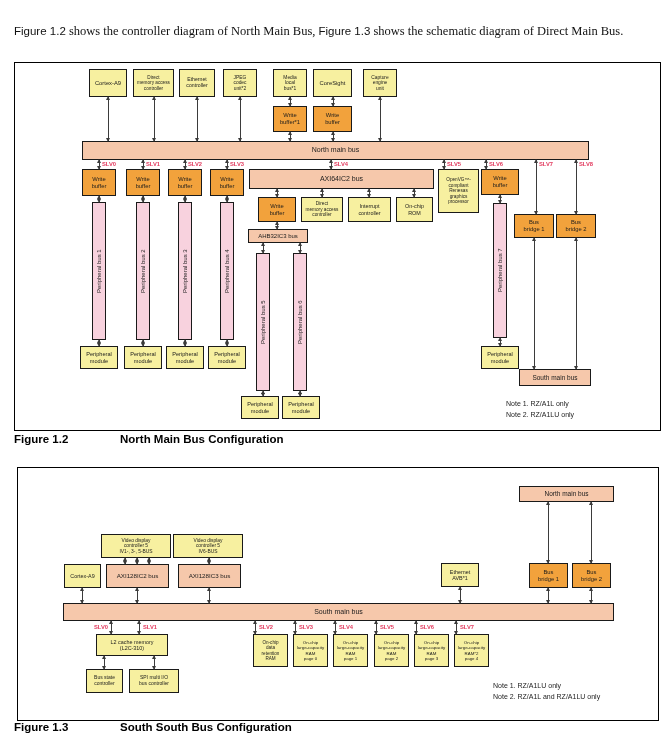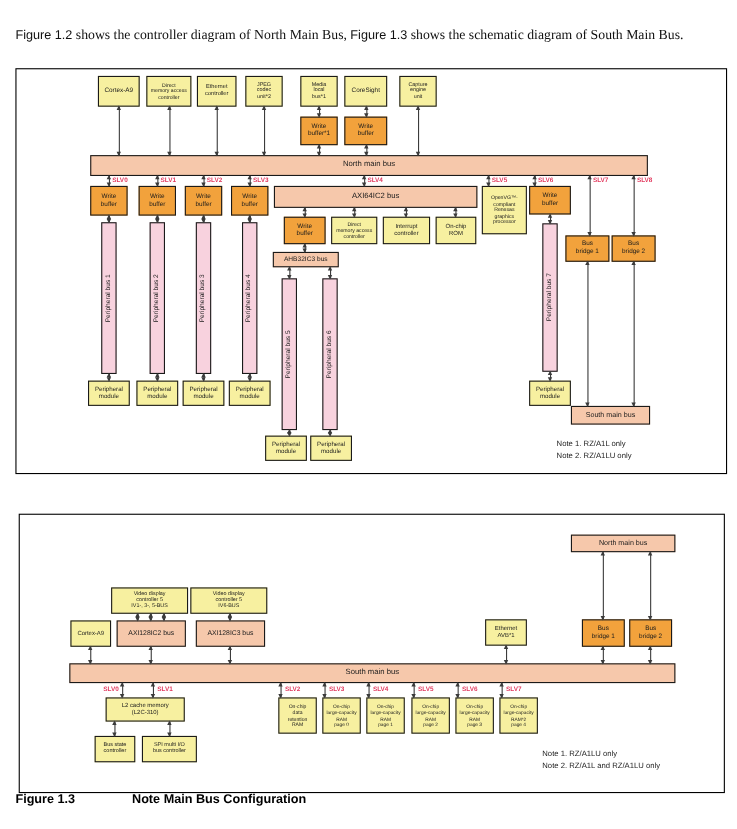--- a/index.html
+++ b/index.html
@@ -29,21 +29,21 @@
   .slv.left{transform:translateX(-100%);}
   .notes{position:absolute;font-size:7px;line-height:1.5;color:#222;white-space:pre-line;}
   .caption{position:absolute;left:14px;font-size:11.5px;font-weight:bold;color:#000;}
   .cap-label{display:inline-block;width:106px;}
 </style>
 </head>
 <body>
 
 <div id="page">
 
-  <p class="intro"><span class="figref">Figure 1.2</span><span> shows the controller diagram of North Main Bus, </span><span class="figref">Figure 1.3</span><span> shows the schematic diagram of South Main Bus.</span></p>
+  <p class="intro"><span class="figref">Figure 1.2</span><span> shows the controller diagram of North Main Bus, </span><span class="figref">Figure 1.3</span><span> shows the schematic diagram of Direct Main Bus.</span></p>
 
   <div id="fig12" class="fig">
     <div class="notes" style="left:491px;top:336px">Note 1. RZ/A1L only
 Note 2. RZ/A1LU only</div>
   <div class="node module" style="left: 74px; top: 6px; width: 38px; height: 28px; font-size: 5.8px;">Cortex-A9</div>
       <div class="node module" style="left: 118px; top: 6px; width: 41px; height: 28px; font-size: 4.7px;">Direct
 memory access
 controller</div>
       <div class="node module" style="left: 164px; top: 6px; width: 36px; height: 28px; font-size: 5.2px;">Ethernet
 controller</div>
@@ -157,20 +157,21 @@
       <div class="slv" style="left: 131px; top: 98px;">SLV1</div>
       <div class="slv" style="left: 173px; top: 98px;">SLV2</div>
       <div class="slv" style="left: 215px; top: 98px;">SLV3</div>
       <div class="slv" style="left: 319px; top: 98px;">SLV4</div>
       <div class="slv" style="left: 432px; top: 98px;">SLV5</div>
       <div class="slv" style="left: 474px; top: 98px;">SLV6</div>
       <div class="slv" style="left: 524px; top: 98px;">SLV7</div>
       <div class="slv" style="left: 564px; top: 98px;">SLV8</div>
     </div>
 
+  <div class="caption" style="top:433px"><span class="cap-label">Figure 1.2</span><span class="cap-title">North Main Bus Configuration</span></div>
 
   <div id="fig13" class="fig">
     <div class="notes" style="left:475px;top:213px">Note 1. RZ/A1LU only
 Note 2. RZ/A1L and RZ/A1LU only</div>
   <div class="node bus" style="left: 501px; top: 18px; width: 95px; height: 16px; font-size: 6.5px;">North main bus</div>
       <div class="node module" style="left: 83px; top: 66px; width: 70px; height: 24px; font-size: 4.9px;">Video display
 controller 5
 IV1-, 3-, 5-BUS</div>
       <div class="node module" style="left: 155px; top: 66px; width: 70px; height: 24px; font-size: 4.9px;">Video display
 controller 5
@@ -240,15 +241,15 @@
       <div class="slv left" style="left: 90px; top: 156px;">SLV0</div>
       <div class="slv" style="left: 125px; top: 156px;">SLV1</div>
       <div class="slv" style="left: 241px; top: 156px;">SLV2</div>
       <div class="slv" style="left: 281px; top: 156px;">SLV3</div>
       <div class="slv" style="left: 321px; top: 156px;">SLV4</div>
       <div class="slv" style="left: 362px; top: 156px;">SLV5</div>
       <div class="slv" style="left: 402px; top: 156px;">SLV6</div>
       <div class="slv" style="left: 442px; top: 156px;">SLV7</div>
     </div>
 
-  <div class="caption" style="top:721px"><span class="cap-label">Figure 1.3</span><span class="cap-title">Note Main Bus Configuration</span></div>
+  <div class="caption" style="top:721px"><span class="cap-label">Figure 1.3</span><span class="cap-title">South South Bus Configuration</span></div>
 
 </div>
 
 </body></html>

